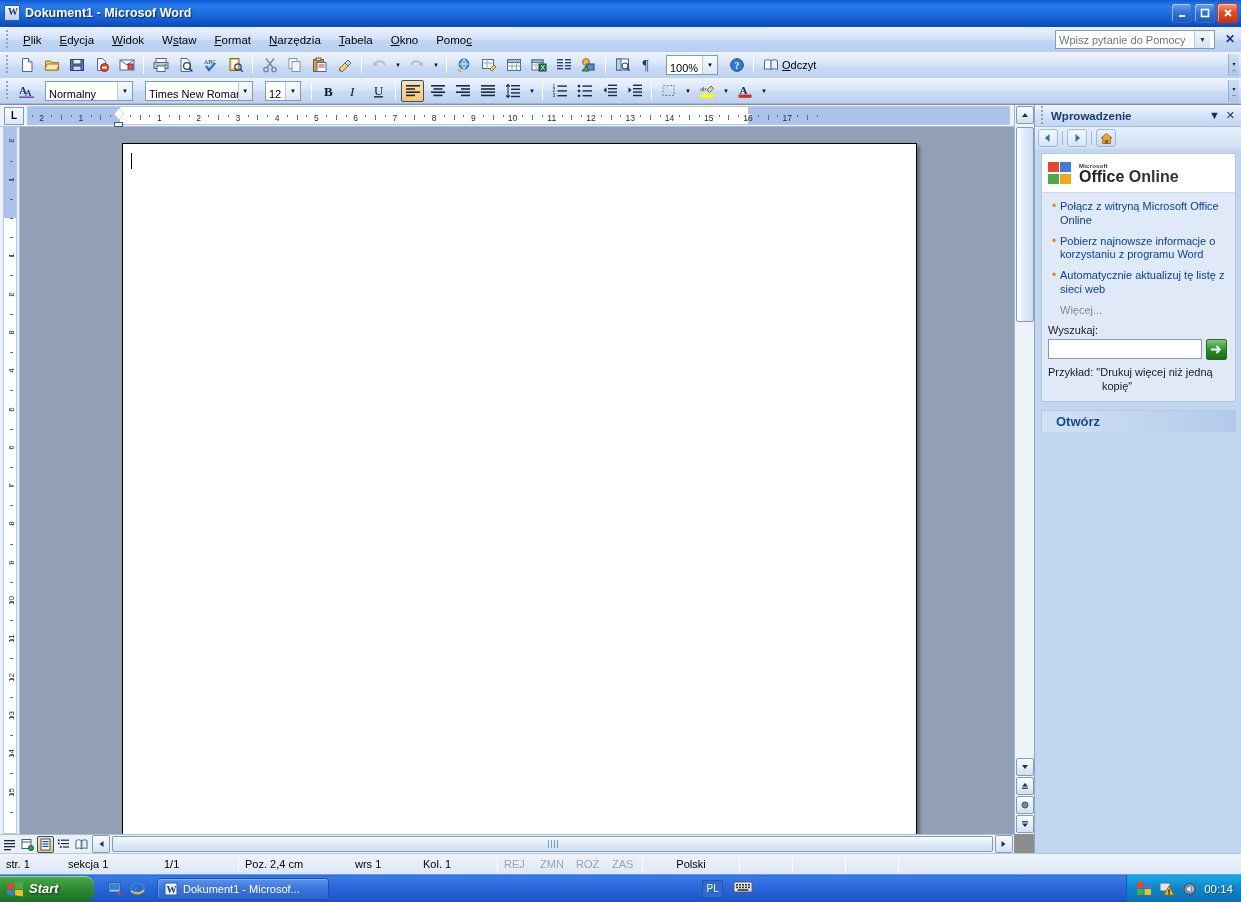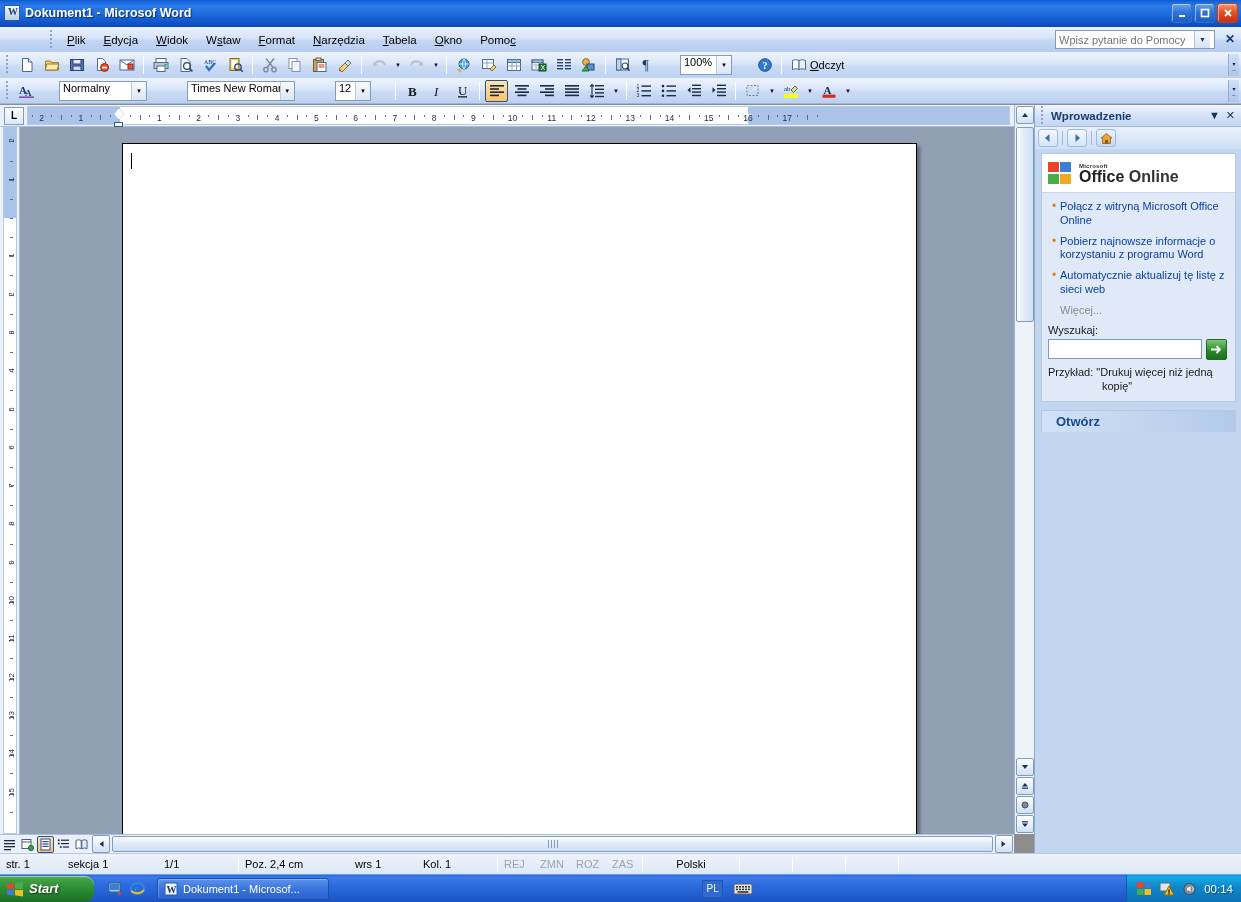--- a/index.html
+++ b/index.html
@@ -39,21 +39,21 @@
     box-shadow:inset 1px 1px 0 rgba(255,255,255,.45);
   }
   .wbtn.close { background:linear-gradient(to bottom,#f49a74,#e1512a 45%,#c4320f);
                 border-color:#c23f18; }
   .glyph { display:block; line-height:1; }
 
   
   .menubar {
     position:absolute; left:0; top:27px; width:1241px; height:25px;
     background:linear-gradient(to bottom,#edf3fc,#d3e1f7 48%,#c3d6f4 52%,#b7cdf0);
-    display:flex; align-items:center;padding-left:44px;
+    display:flex; align-items:center;
   }
   .grip { width:9px; height:20px; margin:0 2px 0 3px; flex:none;
     background-image:radial-gradient(circle, #8aa5c8 40%, transparent 42%);
     background-size:4px 4px; background-position:2px 3px; background-repeat:repeat-y; }
   .menu-item { padding:3px 9px; color:#000; font-size:11.5px; white-space:nowrap; cursor:default; }
   .menu-item u { text-decoration:underline; }
   .askbox {
     position:absolute; right:26px; top:3px; width:160px; height:19px;
     background:#fff; border:1px solid #7f9db9; display:flex; align-items:center;
   }
@@ -78,22 +78,22 @@
   .tb1 { top:52px; }
   .tb2 { top:78px; border-bottom:1px solid #9db6d8; }
   .tbtn {
     width:23px; height:22px; margin:0 1px; border:1px solid transparent; border-radius:2px;
     display:flex; align-items:center; justify-content:center; position:relative; flex:none;
   }
   .tbtn.active { background:linear-gradient(#fde2b0,#f9c46a); border:1px solid #2b4f8e; }
   .sep { width:1px; height:18px; margin:0 4px; background:#9fb4d2; border-right:1px solid #fff; flex:none; }
   .ddarrow { font-size:6px; color:#203; margin-left:1px; }
   .tb-combo {
-    height:20px; background:#fff; border:1px solid #7f9db9; display:flex; align-items:flex-start;
-    margin:0 20px; flex:none;
+    height:20px; background:#fff; border:1px solid #7f9db9; display:flex; align-items:flex-end;
+    margin:0 6px; flex:none;
   }
   .tb-combo .val { padding-left:3px; font-size:11px; color:#000; white-space:nowrap; overflow:hidden; }
   .tb-combo .arrow {
     width:15px; height:18px; margin-left:auto; border-left:1px solid #bcccdf;
     background:linear-gradient(#f8fbfe,#dae6f5);
     display:flex; align-items:center; justify-content:center; font-size:6px;
   }
   .style-combo{ width:88px; }
   .font-combo { width:108px; }
   .size-combo { width:36px; }
@@ -279,21 +279,21 @@
     color:#fff; font-size:13px; font-style:italic; font-weight:bold;
     text-shadow:1px 1px 2px rgba(0,0,0,.6); font-family:"Liberation Sans",sans-serif;
   }
   .ql { display:flex; align-items:center; gap:6px; padding:0 7px; }
   .taskitem {
     height:22px; min-width:172px; margin-left:4px; border-radius:3px;
     background:linear-gradient(to bottom,#5d94ee,#3a73da 50%,#2b63cf);
     border:1px solid #1d4fae; display:flex; align-items:center; gap:5px; padding:0 6px;
     color:#fff; font-size:11px; box-shadow:inset 1px 1px 0 rgba(255,255,255,.25);
   }
-  .langbar { margin-left:auto; display:flex; align-items:center; gap:10px; }
+  .langbar { margin-left:auto; display:flex; align-items:flex-start; gap:10px; }
   .pl-ind {
     width:21px; height:18px; background:#3069d0; color:#fff; font-size:10px;
     display:flex; align-items:center; justify-content:center; border:1px solid #2456ae;
   }
   .tray {
     margin-left:auto; height:28px; display:flex; align-items:center; gap:6px; padding:0 8px 0 9px;
     background:linear-gradient(to bottom,#12a0dd 0%,#16a8e4 10%,#0f86c8 45%,#0b6fb5 100%);
     border-left:1px solid #0d5fae;
   }
   .clock { color:#fff; font-size:11.5px; text-shadow:1px 1px 1px rgba(0,0,0,.4); }

